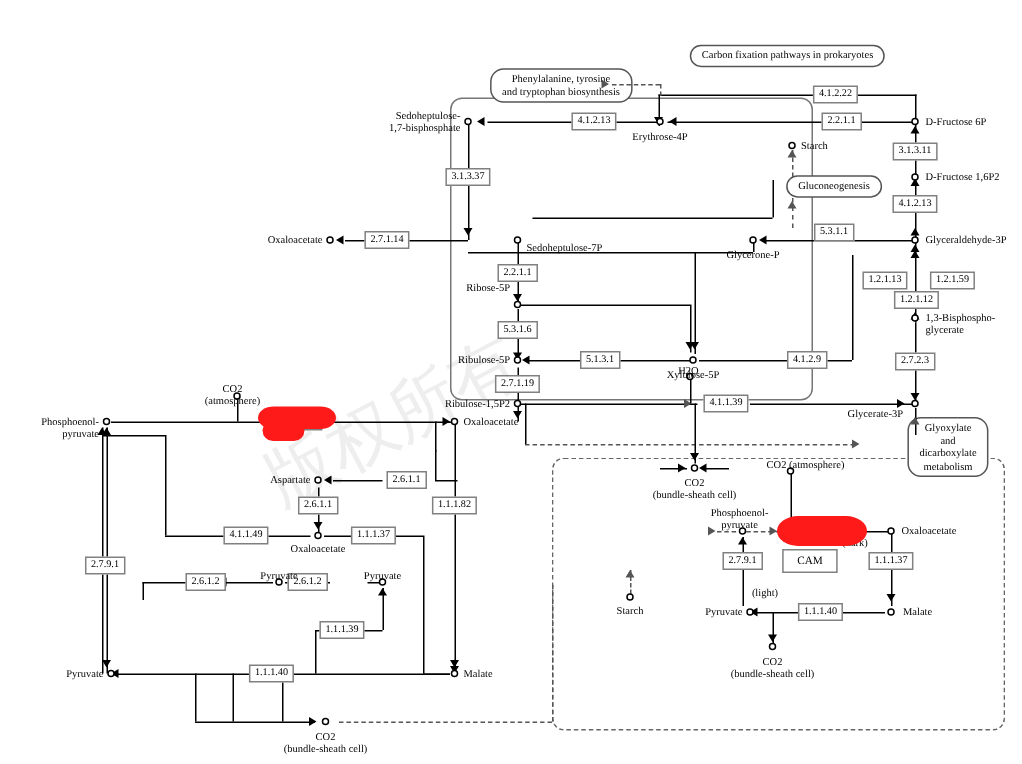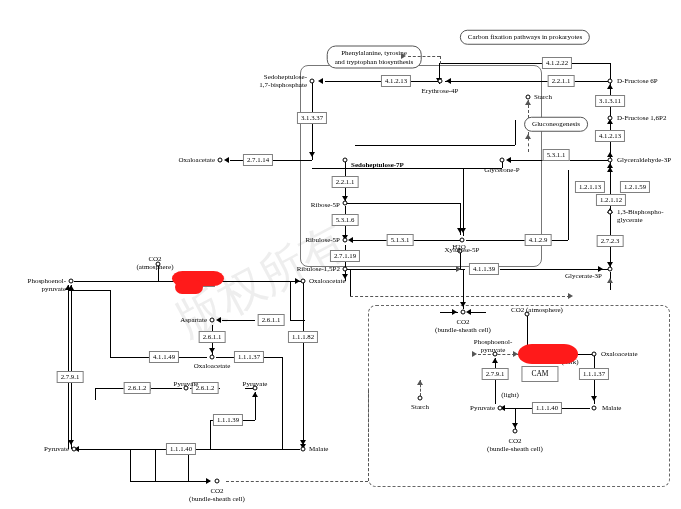--- a/index.html
+++ b/index.html
@@ -55,20 +55,24 @@
   <div class="rbox" style="left:374px;top:57px;">
     <span style="white-space:pre-line;">Phenylalanine, tyrosine
 and tryptophan biosynthesis</span>
   </div>
 
   <div class="rbox" style="left:525px;top:37px;">Carbon fixation pathways in prokaryotes</div>
 
 
   <div class="rbox" style="left:556px;top:124px;">Gluconeogenesis</div>
 
+  <div class="rbox" style="left:632px;top:298px;">
+    <span style="white-space:pre-line;">Glyoxylate and dicarboxylate
+metabolism</span>
+  </div>
 
 
 
   <div class="ecbox" style="left:540px;top:374px;padding:3px 9px;font-size:7.5px;">CAM</div>
 
   <div class="ln vl" style="left:439px;top:63px;height:21px;"></div>
   <div class="ln hl" style="left:439px;top:63px;width:172px;"></div>
   <div class="ln vl" style="left:610px;top:63px;height:18px;"></div>
   <div class="arw ad" style="left:436px;top:78px;"></div>
 
@@ -303,22 +307,22 @@
   <div class="node" style="left:594px;top:408px;"></div>
   <div class="node" style="left:74px;top:449px;"></div>
   <div class="node" style="left:303px;top:449px;"></div>
   <div class="node" style="left:515px;top:431px;"></div>
   <div class="node" style="left:217px;top:481px;"></div>
 
   <div class="t c" style="left:440px;top:87px;">Erythrose-4P</div>
   <div class="t r" style="left:307px;top:73px;white-space:pre-line;">Sedoheptulose-
 1,7-bisphosphate</div>
   <div class="t r" style="left:215px;top:156px;">Oxaloacetate</div>
-  <div class="t" style="left:351px;top:161px;font-weight:bold;">Sedoheptulose-7P</div>
-  <div class="t r" style="left:340px;top:201px;">Ribose-5P</div>
+  <div class="t" style="left:351px;top:161px;">Sedoheptulose-7P</div>
+  <div class="t r" style="left:340px;top:188px;">Ribose-5P</div>
   <div class="t r" style="left:340px;top:236px;">Ribulose-5P</div>
   <div class="t r" style="left:340px;top:265px;">Ribulose-1,5P2</div>
   <div class="t c" style="left:462px;top:246px;">Xylulose-5P</div>
   <div class="t c" style="left:502px;top:166px;">Glycerone-P</div>
   <div class="t" style="left:534px;top:93px;">Starch</div>
   <div class="t" style="left:617px;top:77px;">D-Fructose 6P</div>
   <div class="t" style="left:617px;top:114px;">D-Fructose 1,6P2</div>
   <div class="t" style="left:617px;top:156px;">Glyceraldehyde-3P</div>
   <div class="t" style="left:617px;top:208px;white-space:pre-line;">1,3-Bisphospho-
 glycerate</div>

